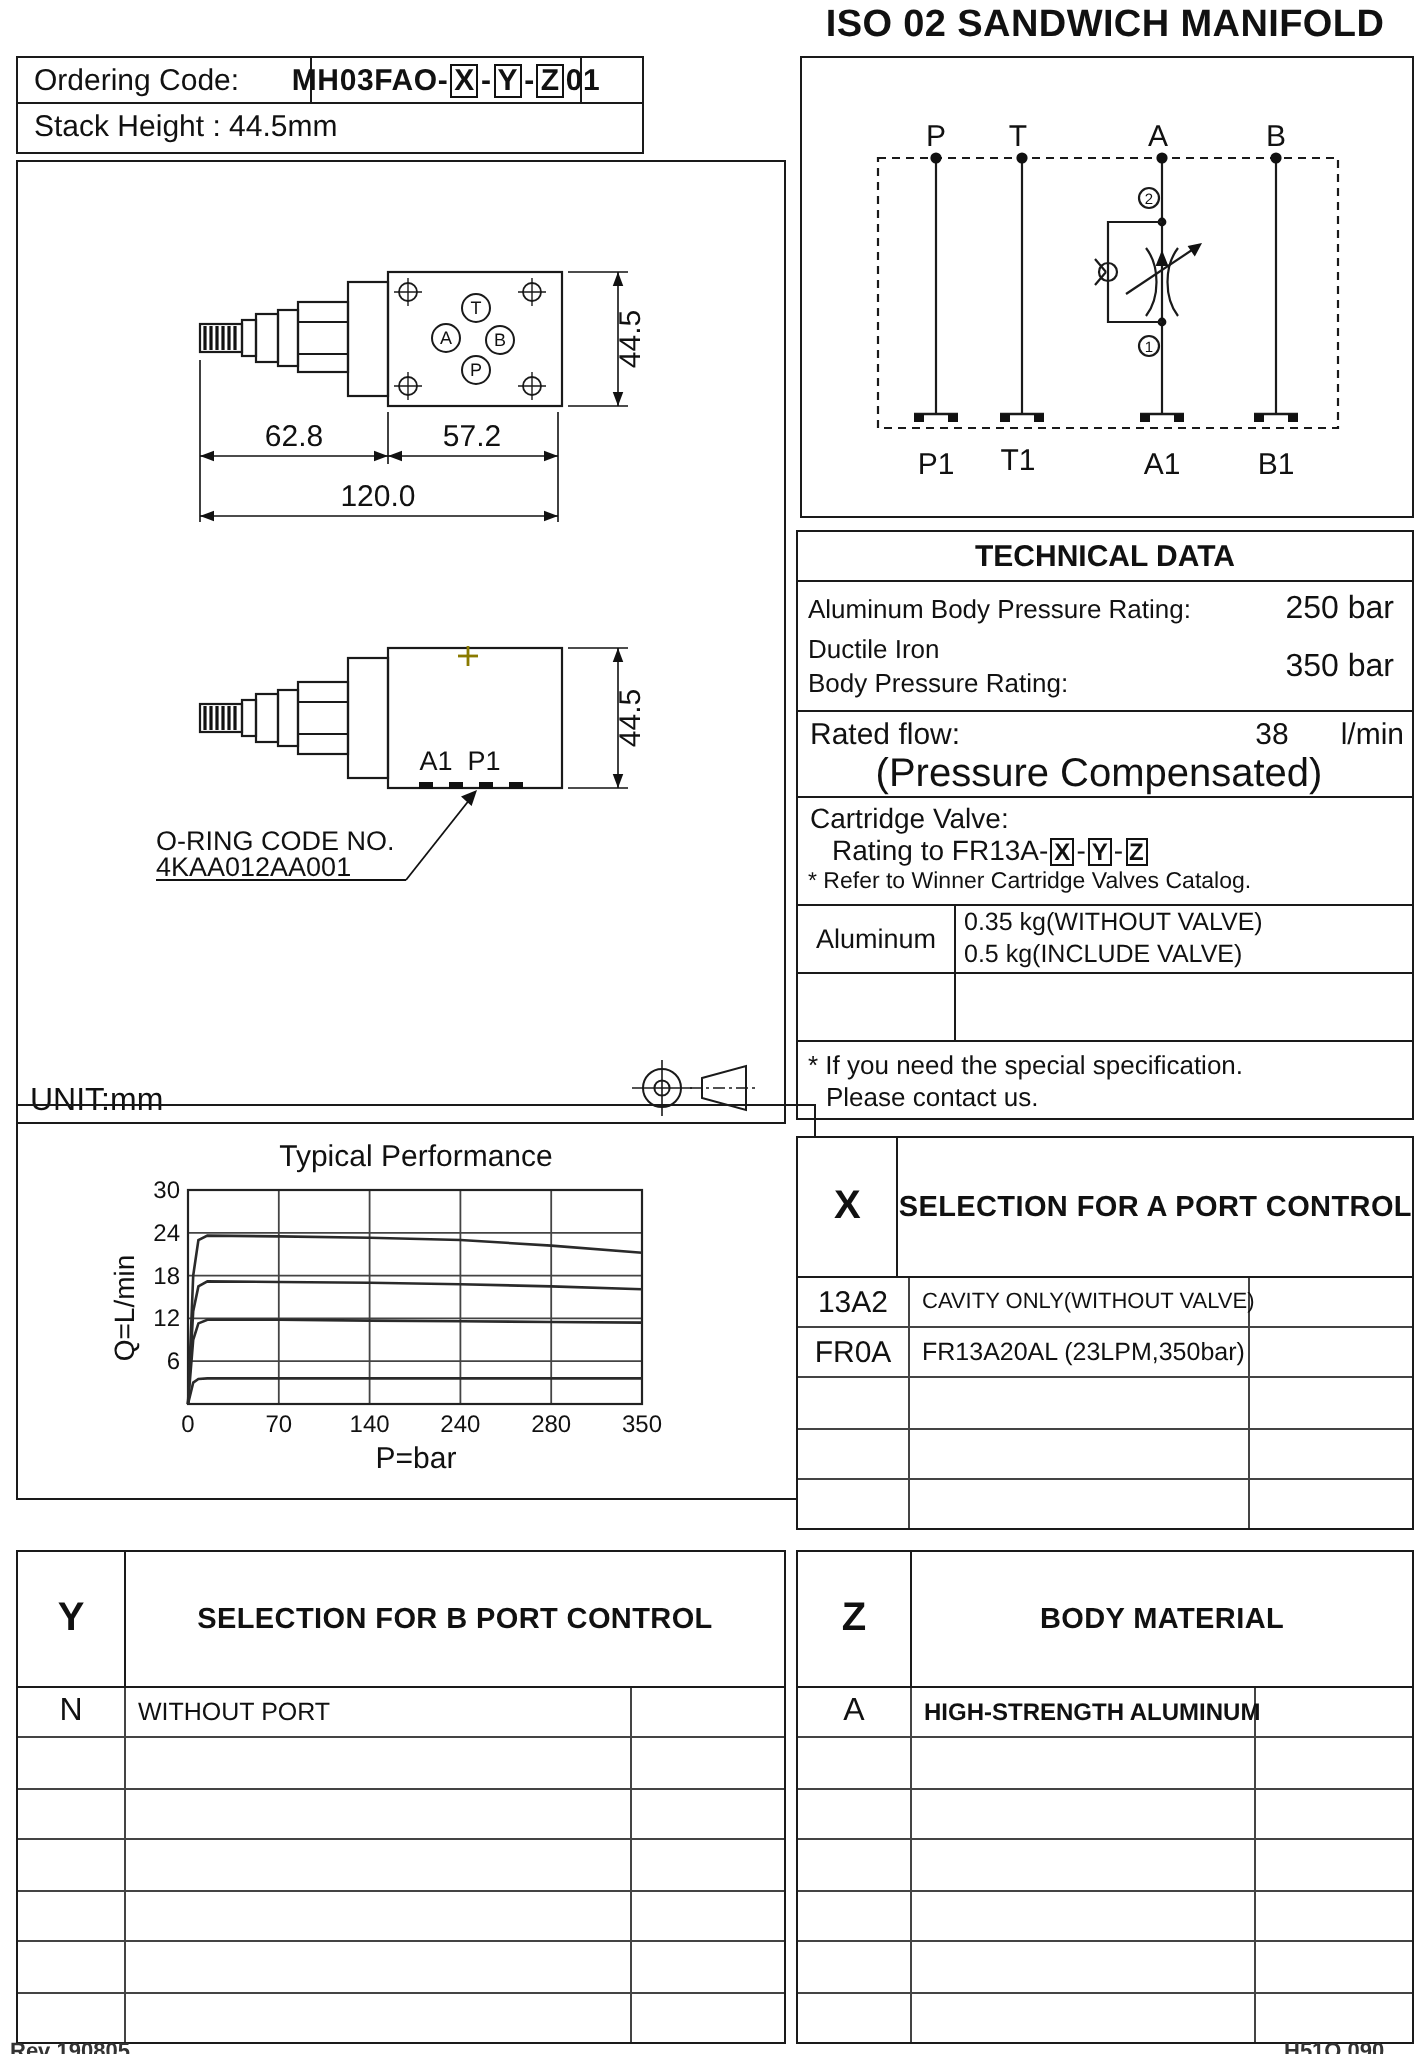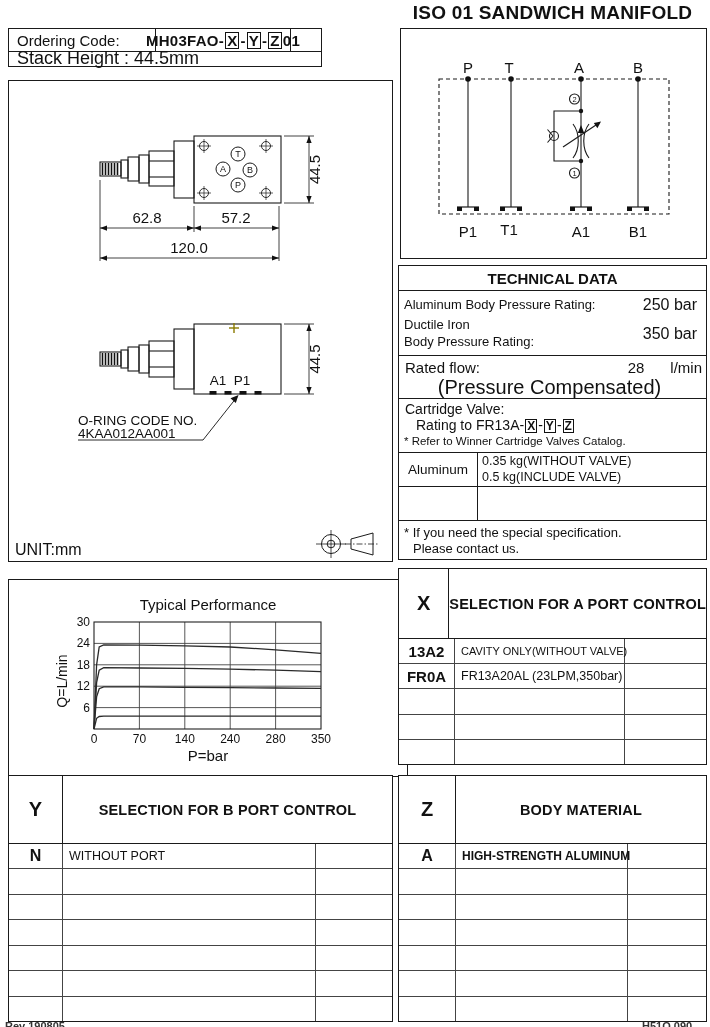--- a/index.html
+++ b/index.html
@@ -9,29 +9,29 @@
   .abs{position:absolute}
   svg{display:block}
   svg text{font-family:"Liberation Sans",sans-serif;fill:#111}
 
   
   .obox{left:8px;top:28px;width:314px;height:24px;border:1.5px solid #1a1a1a;display:flex}
   .obox .olabel{width:147px;border-right:1.2px solid #1a1a1a;font-size:15px;display:flex;align-items:center;padding-left:8px}
   .obox .ocode{width:135px;border-right:1.2px solid #1a1a1a;font-size:15px;font-weight:bold;display:flex;align-items:center;justify-content:center;letter-spacing:.3px}
   .obox .oend{flex:1}
   .boxed{display:inline-block;border:1.5px solid #111;line-height:1;padding:0 1px;margin:0 1px;font-weight:bold}
-  .sbox{left:8px;top:51px;width:314px;height:16px;border:1.5px solid #1a1a1a;border-top:none;
-        font-size:18px;display:flex;align-items:center;padding-left:8px}
+  .sbox{left:8px;top:51px;width:314px;height:26px;border:1.5px solid #1a1a1a;border-top:none;
+        font-size:15px;display:flex;align-items:center;padding-left:8px}
 
   .main-title{left:398px;top:2px;width:309px;text-align:center;font-size:19px;font-weight:bold;letter-spacing:.2px;white-space:nowrap}
 
   .frame{border:1.2px solid #1a1a1a}
   .schem-box{left:400px;top:28px;width:307px;height:231px}
   .draw-box{left:8px;top:80px;width:385px;height:482px}
-  .chart-box{left:8px;top:579px;width:400px;height:198px}
+  .chart-box{left:8px;top:552px;width:400px;height:198px}
 
   
   .tech-box{left:398px;top:265px;width:309px;height:295px;border:1.5px solid #1a1a1a;display:flex;flex-direction:column}
   .tech-title{height:25px;border-bottom:1.5px solid #1a1a1a;text-align:center;font-weight:bold;font-size:15px;line-height:25px}
   .tech-sec{padding:2px 5px}
   .tech-row{display:flex;align-items:center}
   .tech-lab{font-size:13px;line-height:1.25}
   .tech-val{margin-left:auto;font-size:16px;padding-right:4px;white-space:nowrap}
   .sec-ratings{height:65px;border-bottom:1.2px solid #1a1a1a;display:flex;flex-direction:column;justify-content:space-evenly}
   .sec-rated{height:43px;border-bottom:1.2px solid #1a1a1a}
@@ -51,21 +51,21 @@
   .tech-note{font-size:13px;padding:4px 0 0 5px;line-height:1.25}
   .tech-note .l2{padding-left:9px}
 
   
   .sel-table{position:absolute;border:1.5px solid #1a1a1a;display:flex;flex-direction:column;background:#fff}
   .sel-head{display:flex;border-bottom:1.4px solid #1a1a1a}
   .hcode{display:flex;align-items:center;justify-content:center;font-weight:bold;font-size:20px;border-right:1.2px solid #1a1a1a}
   .htitle{flex:1;display:flex;align-items:center;justify-content:center;font-weight:bold;font-size:14.5px;letter-spacing:.2px;white-space:nowrap}
   .sel-row{display:flex;flex:1;border-bottom:1.2px solid #444}
   .sel-row:last-child{border-bottom:none}
-  .sel-code{display:flex;align-items:center;justify-content:center;font-weight:bold;border-right:1.2px solid #444}
+  .sel-code{display:flex;align-items:center;justify-content:center;font-weight:normal;border-right:1.2px solid #444}
   .sel-desc{display:flex;align-items:center;padding-left:6px;border-right:1.2px solid #444;white-space:nowrap}
   .sel-extra{flex:1}
   .tbl-x{left:398px;top:568px;width:309px;height:197px}
   .tbl-x .sel-head{height:70px;flex:0 0 70px}
   .tbl-x .hcode,.tbl-x .sel-code{width:56px}
   .tbl-x .sel-desc{width:170px;font-size:12.5px}
   .tbl-x .sel-code{font-size:15px}
   .tbl-x .sel-row:nth-child(1) .sel-desc{font-size:11px}
   .tbl-y{left:8px;top:775px;width:385px;height:247px}
   .tbl-y .sel-head{height:68px;flex:0 0 68px}
@@ -91,21 +91,21 @@
       <span>-</span>
       <span class="boxed">Y</span>
       <span>-</span>
       <span class="boxed">Z</span>
       <span>01</span>
     </div>
   <div class="oend"></div>
 </div>
 <div class="abs sbox">Stack Height : 44.5mm</div>
 
-<div class="abs main-title">ISO 01 SANDWICH MANIFOLD</div>
+<div class="abs main-title">ISO 02 SANDWICH MANIFOLD</div>
 
 <div class="abs frame schem-box">
   <svg width="305" height="228" viewBox="0 0 305 228">
     <g stroke="#1a1a1a" stroke-width="1.1" fill="none">
       <rect x="38" y="50" width="230" height="135" stroke-dasharray="4 3"></rect>
 
       <line x1="67" y1="50" x2="67" y2="178"></line>
       <line x1="110" y1="50" x2="110" y2="178"></line>
       <line x1="180" y1="50" x2="180" y2="178"></line>
       <line x1="237" y1="50" x2="237" y2="178"></line>
@@ -316,21 +316,21 @@
       <div class="tech-lab">
         <div>Ductile Iron</div>
         <div>Body Pressure Rating:</div>
       </div>
       <div class="tech-val">350 bar</div>
     </div>
   </div>
   <div class="sec-rated">
     <div class="rated-l1">
       <span>Rated flow:</span>
-      <span class="rv">28</span>
+      <span class="rv">38</span>
       <span>l/min</span>
     </div>
     <div class="rated-l2">(Pressure Compensated)</div>
   </div>
   <div class="sec-cart">
     <div class="cart-l1">Cartridge Valve:</div>
     <div class="cart-l2"><span>Rating to FR13A-</span><span class="boxed">X</span><span>-</span><span class="boxed">Y</span><span>-</span><span class="boxed">Z</span></div>
     <div class="cart-l3">* Refer to Winner Cartridge Valves Catalog.</div>
   </div>
   <div class="wtable">

